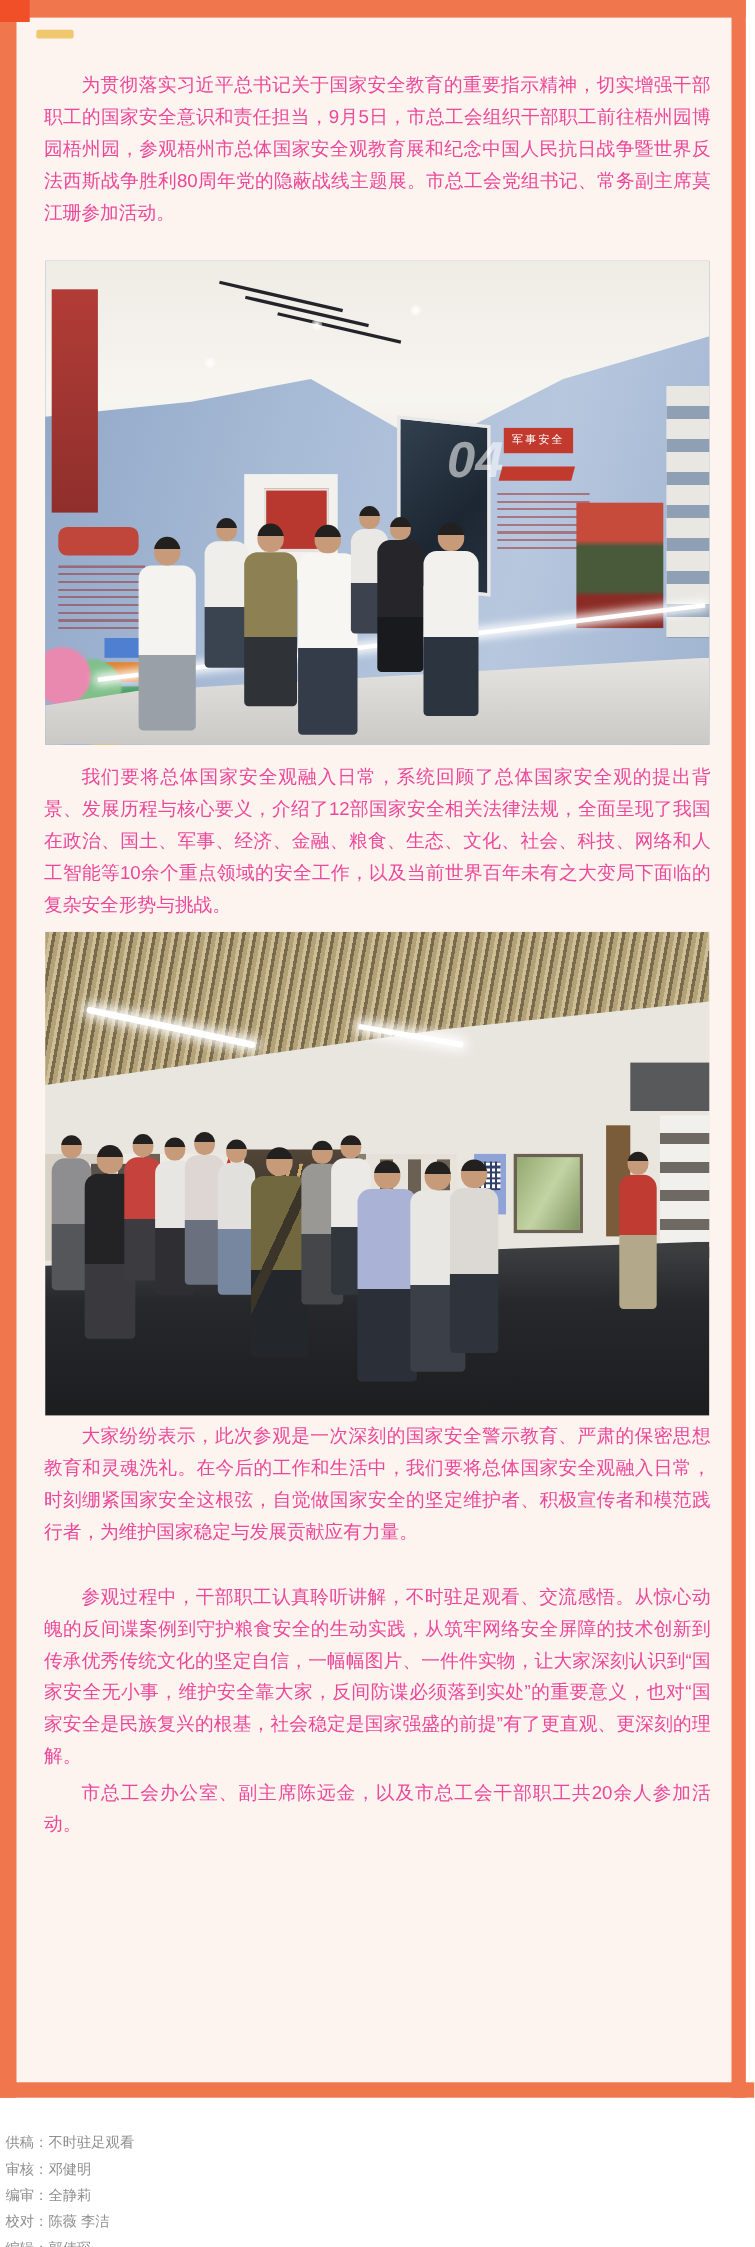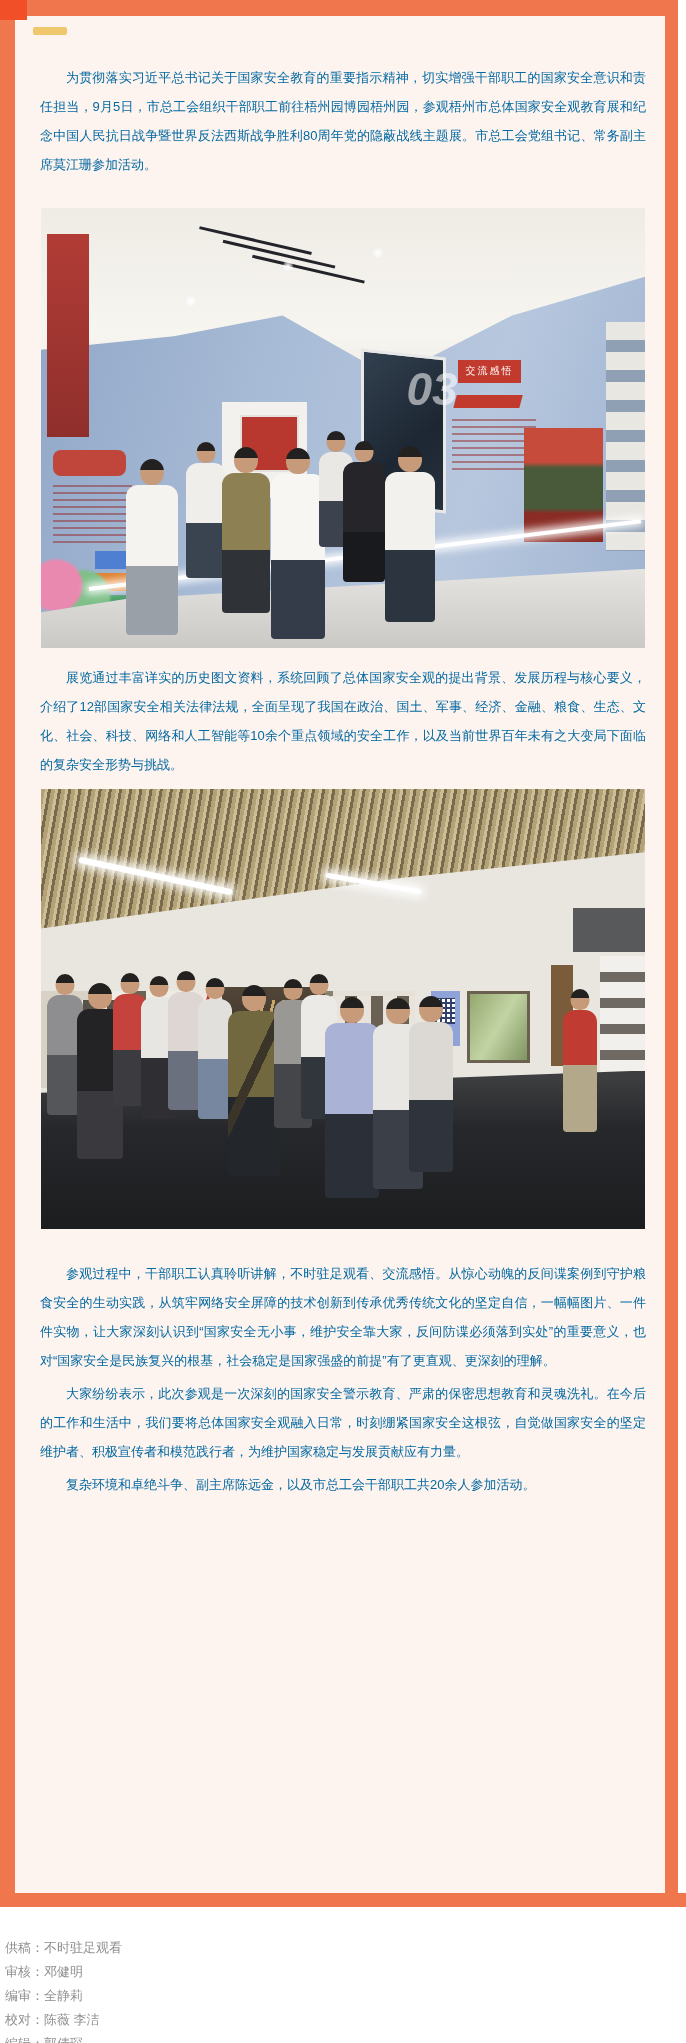--- a/index.html
+++ b/index.html
@@ -8,21 +8,21 @@
   
   .paper{position:absolute;left:0;top:0;width:678px;height:1907px;background:#fdf3ef;}
   .bar{position:absolute;background:#f0764d;}
   .bar-top{left:20px;top:0;width:658px;height:16px;}
   .bar-right{left:665px;top:0;width:13px;height:1907px;}
   .bar-left{left:0;top:0;width:15px;height:1907px;}
   .bar-bottom{left:0;top:1893px;width:686px;height:14px;}
   .corner{position:absolute;left:0;top:0;width:27px;height:20px;background:#f04f27;}
   .content{position:absolute;left:40px;top:0;width:606px;}
   .dash{width:34px;height:8px;border-radius:2px;background:#efc76d;margin:27px 0 0 -7px;}
-  p.body{font-size:13px;line-height:29px;color:#0369a1;text-align:justify;text-indent:2em;margin:4px 0 0;}
+  p.body{font-size:17px;line-height:29px;color:#ec4899;text-align:justify;text-indent:2em;margin:4px 0 0;}
   .mt28{margin-top:28px !important;}
   .mt15{margin-top:15px !important;}
   .mt30{margin-top:30px !important;}
   .caption{font-size:15px;line-height:22px;color:#3e3fbf;text-indent:2em;margin:15px 0 0;}
   .figure{position:relative;width:604px;height:440px;margin:29px 0 0 1px;overflow:hidden;background:#b9c6da;}
   .figure2{margin-top:10px;background:#e9e6e0;}
   .abs{position:absolute;}
   
   .fp{position:absolute;z-index:5;border-radius:12px 12px 4px 4px;}
   .fp::before{content:"";position:absolute;top:-26px;left:50%;transform:translateX(-50%);
@@ -123,38 +123,38 @@
       <div class="abs p1-banner"></div>
       <div class="abs p1-tag1"></div>
       <div class="abs p1-lines" style="left:2%;top:63%;width:13%;height:14%;"></div>
       <div class="abs" style="left:9%;top:78%;width:9%;height:4%;background:#4f7fd0;"></div>
       <div class="abs" style="left:9%;top:83%;width:9%;height:4%;background:#e0822f;"></div>
       <div class="abs" style="left:9%;top:88%;width:9%;height:4%;background:#4ca06a;"></div>
       <div class="abs p1-map"></div>
       <div class="abs p1-alcove"></div>
       <div class="abs p1-screen-red"></div>
       <div class="abs p1-bigscreen"></div>
-      <div class="abs p1-03">03</div>
-      <div class="abs p1-mil">交流感悟</div>
+      <div class="abs p1-03">04</div>
+      <div class="abs p1-mil">军事安全</div>
       <div class="abs p1-ribbon"></div>
       <div class="abs p1-lines" style="left:68%;top:48%;width:14%;height:12%;"></div>
       <div class="abs p1-rightpics"></div>
       <div class="abs p1-column"></div>
       <div class="abs p1-floor"></div>
       <div class="abs p1-led"></div>
       <div class="fp" style="left:14%;bottom:3%;width:52px;height:150px;background:linear-gradient(#f4f3ef 0 54%,#9aa0a8 54%);"></div>
       <div class="fp small" style="left:24%;bottom:16%;width:40px;height:115px;background:linear-gradient(#efeeea 0 52%,#3a4350 52%);"></div>
       <div class="fp" style="left:30%;bottom:8%;width:48px;height:140px;background:linear-gradient(#8d8052 0 55%,#2f3338 55%);"></div>
       <div class="fp" style="left:38%;bottom:2%;width:54px;height:165px;background:linear-gradient(#f7f6f2 0 52%,#343c49 52%);"></div>
       <div class="fp small" style="left:46%;bottom:23%;width:34px;height:95px;background:linear-gradient(#e9e8e4 0 52%,#3c434e 52%);"></div>
       <div class="fp small" style="left:50%;bottom:15%;width:42px;height:120px;background:linear-gradient(#26262a 0 58%,#191a1d 58%);"></div>
       <div class="fp" style="left:57%;bottom:6%;width:50px;height:150px;background:linear-gradient(#f2f1ed 0 52%,#2c3440 52%);"></div>
     </div>
 
-    <p class="body mt15">展览通过丰富详实的历史图文资料，系统回顾了总体国家安全观的提出背景、发展历程与核心要义，介绍了12部国家安全相关法律法规，全面呈现了我国在政治、国土、军事、经济、金融、粮食、生态、文化、社会、科技、网络和人工智能等10余个重点领域的安全工作，以及当前世界百年未有之大变局下面临的复杂安全形势与挑战。</p>
+    <p class="body mt15">我们要将总体国家安全观融入日常，系统回顾了总体国家安全观的提出背景、发展历程与核心要义，介绍了12部国家安全相关法律法规，全面呈现了我国在政治、国土、军事、经济、金融、粮食、生态、文化、社会、科技、网络和人工智能等10余个重点领域的安全工作，以及当前世界百年未有之大变局下面临的复杂安全形势与挑战。</p>
 
     <div class="figure figure2">
       <div class="abs p2-ceiling"></div>
       <div class="abs p2-light" style="left:6%;top:19%;width:26%;height:6px;transform:rotate(12deg);"></div>
       <div class="abs p2-light" style="left:47%;top:21%;width:16%;height:5px;transform:rotate(10deg);"></div>
       <div class="abs p2-band"></div>
       <div class="abs p2-thumbs"></div>
       <div class="abs p2-star"></div>
       <div class="abs p2-callig">
         <div class="abs p2-callig-strokes"></div>
@@ -176,23 +176,23 @@
       <div class="fp small" style="left:26%;bottom:25%;width:34px;height:120px;background:linear-gradient(#e2e0dc 0 50%,#7787a0 50%);"></div>
       <div class="fp" style="left:31%;bottom:12%;width:52px;height:165px;background:linear-gradient(115deg,rgba(0,0,0,0) 0 38%,#3a3528 38% 46%,rgba(0,0,0,0) 46%),linear-gradient(#72683f 0 52%,#23262b 52%);"></div>
       <div class="fp small" style="left:38.5%;bottom:23%;width:38px;height:128px;background:linear-gradient(#9a9894 0 50%,#44464a 50%);"></div>
       <div class="fp small" style="left:43%;bottom:25%;width:36px;height:124px;background:linear-gradient(#eceae6 0 50%,#31353c 50%);"></div>
       <div class="fp" style="left:47%;bottom:7%;width:54px;height:175px;background:linear-gradient(#aab3d6 0 52%,#2b2f38 52%);"></div>
       <div class="fp" style="left:55%;bottom:9%;width:50px;height:165px;background:linear-gradient(#e8e7e3 0 52%,#3a3f48 52%);"></div>
       <div class="fp" style="left:61%;bottom:13%;width:44px;height:150px;background:linear-gradient(#dcd9d4 0 52%,#2f333b 52%);"></div>
       <div class="fp small" style="left:86.5%;bottom:22%;width:34px;height:122px;background:linear-gradient(#c03b31 0 45%,#b3a88a 45%);"></div>
     </div>
 
+    <p class="body">大家纷纷表示，此次参观是一次深刻的国家安全警示教育、严肃的保密思想教育和灵魂洗礼。在今后的工作和生活中，我们要将总体国家安全观融入日常，时刻绷紧国家安全这根弦，自觉做国家安全的坚定维护者、积极宣传者和模范践行者，为维护国家稳定与发展贡献应有力量。</p>
     <p class="body mt30">参观过程中，干部职工认真聆听讲解，不时驻足观看、交流感悟。从惊心动魄的反间谍案例到守护粮食安全的生动实践，从筑牢网络安全屏障的技术创新到传承优秀传统文化的坚定自信，一幅幅图片、一件件实物，让大家深刻认识到“国家安全无小事，维护安全靠大家，反间防谍必须落到实处”的重要意义，也对“国家安全是民族复兴的根基，社会稳定是国家强盛的前提”有了更直观、更深刻的理解。</p>
-    <p class="body">大家纷纷表示，此次参观是一次深刻的国家安全警示教育、严肃的保密思想教育和灵魂洗礼。在今后的工作和生活中，我们要将总体国家安全观融入日常，时刻绷紧国家安全这根弦，自觉做国家安全的坚定维护者、积极宣传者和模范践行者，为维护国家稳定与发展贡献应有力量。</p>
-    <p class="body">复杂环境和卓绝斗争、副主席陈远金，以及市总工会干部职工共20余人参加活动。</p>
+    <p class="body">市总工会办公室、副主席陈远金，以及市总工会干部职工共20余人参加活动。</p>
   </div>
 
   <div class="credits">
     <div class="credit-line">供稿：不时驻足观看</div>
     <div class="credit-line">审核：邓健明</div>
     <div class="credit-line">编审：全静莉</div>
     <div class="credit-line">校对：陈薇 李洁</div>
     <div class="credit-line">编辑：郭倩琛</div>
   </div>
 </div>

